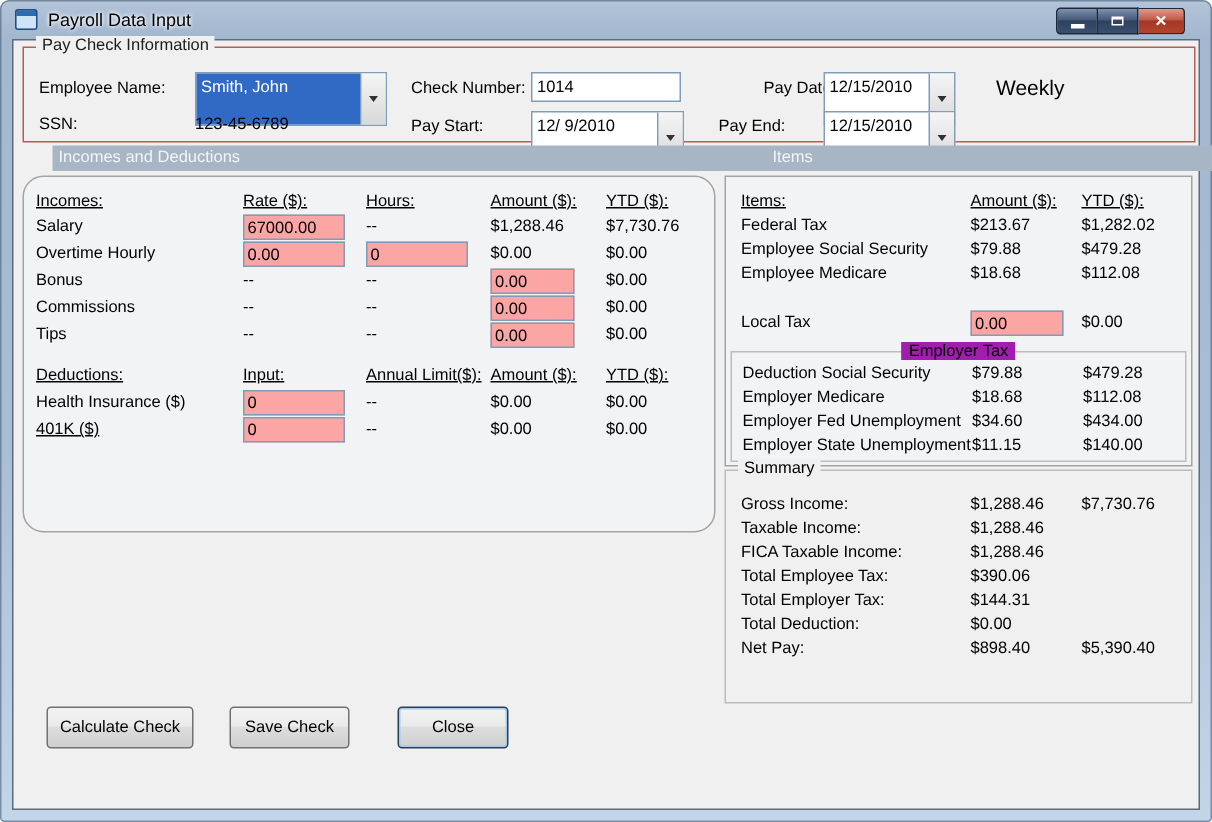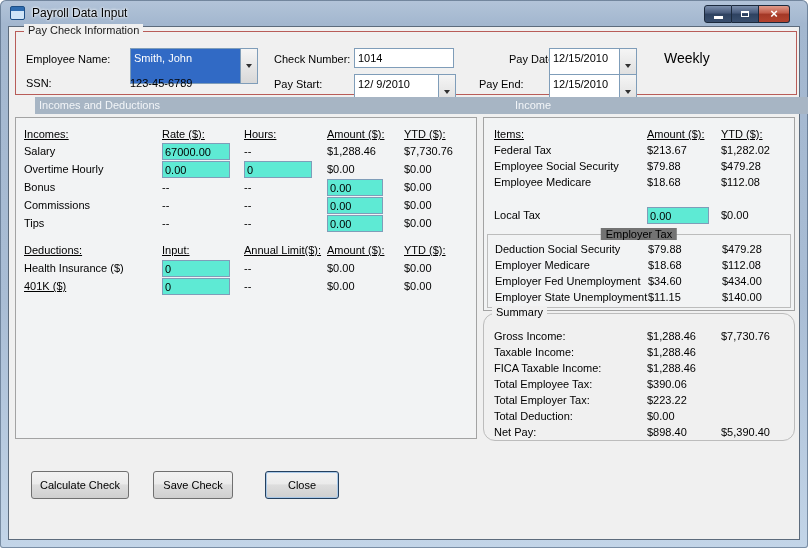--- a/index.html
+++ b/index.html
@@ -42,26 +42,26 @@
   .secbar{position:absolute;left:6px;top:70px;width:780px;height:17px;background:#a7b5c4;color:#f2f5f8;font-size:11px;line-height:17px;margin-left:20px;}
   .secbar .sleft{position:absolute;left:4px;top:0;}
   .secbar .sright{position:absolute;left:480px;top:0;}
   
   .panel{position:absolute;background:#f2f3f4;border:1px solid #a3a3a3;}
   .row{position:absolute;left:0;width:100%;height:16px;}
   .cell{position:absolute;top:0;font-size:11px;color:#000;white-space:nowrap;}
   .u{text-decoration:underline;}
   
   .lp .c1{left:8px;} .lp .c2{left:146px;} .lp .c3{left:228px;} .lp .c4{left:311px;} .lp .c5{left:388px;}
-  .rowtb{position:absolute;top:-2px;height:17px;border:1px solid #7f9db9;background:#5eead4;font-size:11px;
+  .rowtb{position:absolute;top:-2px;height:17px;border:1px solid #7f9db9;background:#fca5a5;font-size:11px;
       font-family:"Liberation Sans",sans-serif;padding:0 2px;}
   
   .tx .c1{left:10px;} .tx .c2{left:163px;} .tx .c3{left:237px;}
   .egroup{position:absolute;left:3px;right:3px;top:116px;height:74px;border:1px solid #bcbcbc;}
-  .egroup .elegend{position:absolute;top:-7px;left:50%;transform:translateX(-50%);background:#737373;padding:0 5px;font-size:11px;}
+  .egroup .elegend{position:absolute;top:-7px;left:50%;transform:translateX(-50%);background:#a21caf;padding:0 5px;font-size:11px;}
   .eg .c1{left:7px;} .eg .c2{left:160px;} .eg .c3{left:234px;}
   .sgroup{position:absolute;border:1px solid #bcbcbc;background:#f0f0f0;}
   .sgroup .legend{background:#f0f0f0;}
   
   .btn{position:absolute;height:28px;border:1px solid #707070;border-radius:3px;font-family:"Liberation Sans",sans-serif;
       font-size:11px;color:#000;background:linear-gradient(180deg,#f2f2f2,#ebebeb 45%,#dddddd 50%,#cfcfcf);cursor:default;}
   .btn.focus{border:1px solid #24405f;box-shadow:inset 0 0 0 1px #a8c8e8;}
 </style>
 </head>
 <body>
@@ -125,24 +125,24 @@
         <span class="cbtn">
             <span class="arr"></span>
           </span>
       </div>
 
       <span class="lbl bold-lbl" style="left:648px;top:18px;">Weekly</span>
     </div>
 
     <div class="secbar">
       <span class="sleft">Incomes and Deductions</span>
-      <span class="sright">Income</span>
-    </div>
-
-    <div class="panel lp" style="left:6px;top:90px;width:462px;height:322px;">
+      <span class="sright">Items</span>
+    </div>
+
+    <div class="panel lp" style="left:6px;top:90px;width:462px;height:238px;border-radius:14px;">
 
       <div class="row" style="top:10px;">
         <span class="cell c1 u">Incomes:</span>
         <span class="cell c2 u">Rate ($):</span>
         <span class="cell c3 u">Hours:</span>
         <span class="cell c4 u">Amount ($):</span>
         <span class="cell c5 u">YTD ($):</span>
       </div>
 
       <div class="row" style="top:27px;">
@@ -258,21 +258,21 @@
           <span class="cell c3">$434.00</span>
         </div>
         <div class="row" style="top:56px;">
           <span class="cell c1">Employer State Unemployment</span>
           <span class="cell c2">$11.15</span>
           <span class="cell c3">$140.00</span>
         </div>
       </div>
     </div>
 
-    <div class="sgroup tx" style="left:474px;top:286px;width:312px;height:128px;border-radius:12px;">
+    <div class="sgroup tx" style="left:474px;top:286px;width:312px;height:156px;">
       <span class="legend" style="top:-8px;left:8px;position:absolute;padding:0 4px;font-size:11px;">Summary</span>
       <div class="row" style="top:16px;">
         <span class="cell c1">Gross Income:</span>
         <span class="cell c2">$1,288.46</span>
         <span class="cell c3">$7,730.76</span>
       </div>
       <div class="row" style="top:32px;">
         <span class="cell c1">Taxable Income:</span>
         <span class="cell c2">$1,288.46</span>
         <span class="cell c3"></span>
@@ -282,21 +282,21 @@
         <span class="cell c2">$1,288.46</span>
         <span class="cell c3"></span>
       </div>
       <div class="row" style="top:64px;">
         <span class="cell c1">Total Employee Tax:</span>
         <span class="cell c2">$390.06</span>
         <span class="cell c3"></span>
       </div>
       <div class="row" style="top:80px;">
         <span class="cell c1">Total Employer Tax:</span>
-        <span class="cell c2">$223.22</span>
+        <span class="cell c2">$144.31</span>
         <span class="cell c3"></span>
       </div>
       <div class="row" style="top:96px;">
         <span class="cell c1">Total Deduction:</span>
         <span class="cell c2">$0.00</span>
         <span class="cell c3"></span>
       </div>
       <div class="row" style="top:112px;">
         <span class="cell c1">Net Pay:</span>
         <span class="cell c2">$898.40</span>

